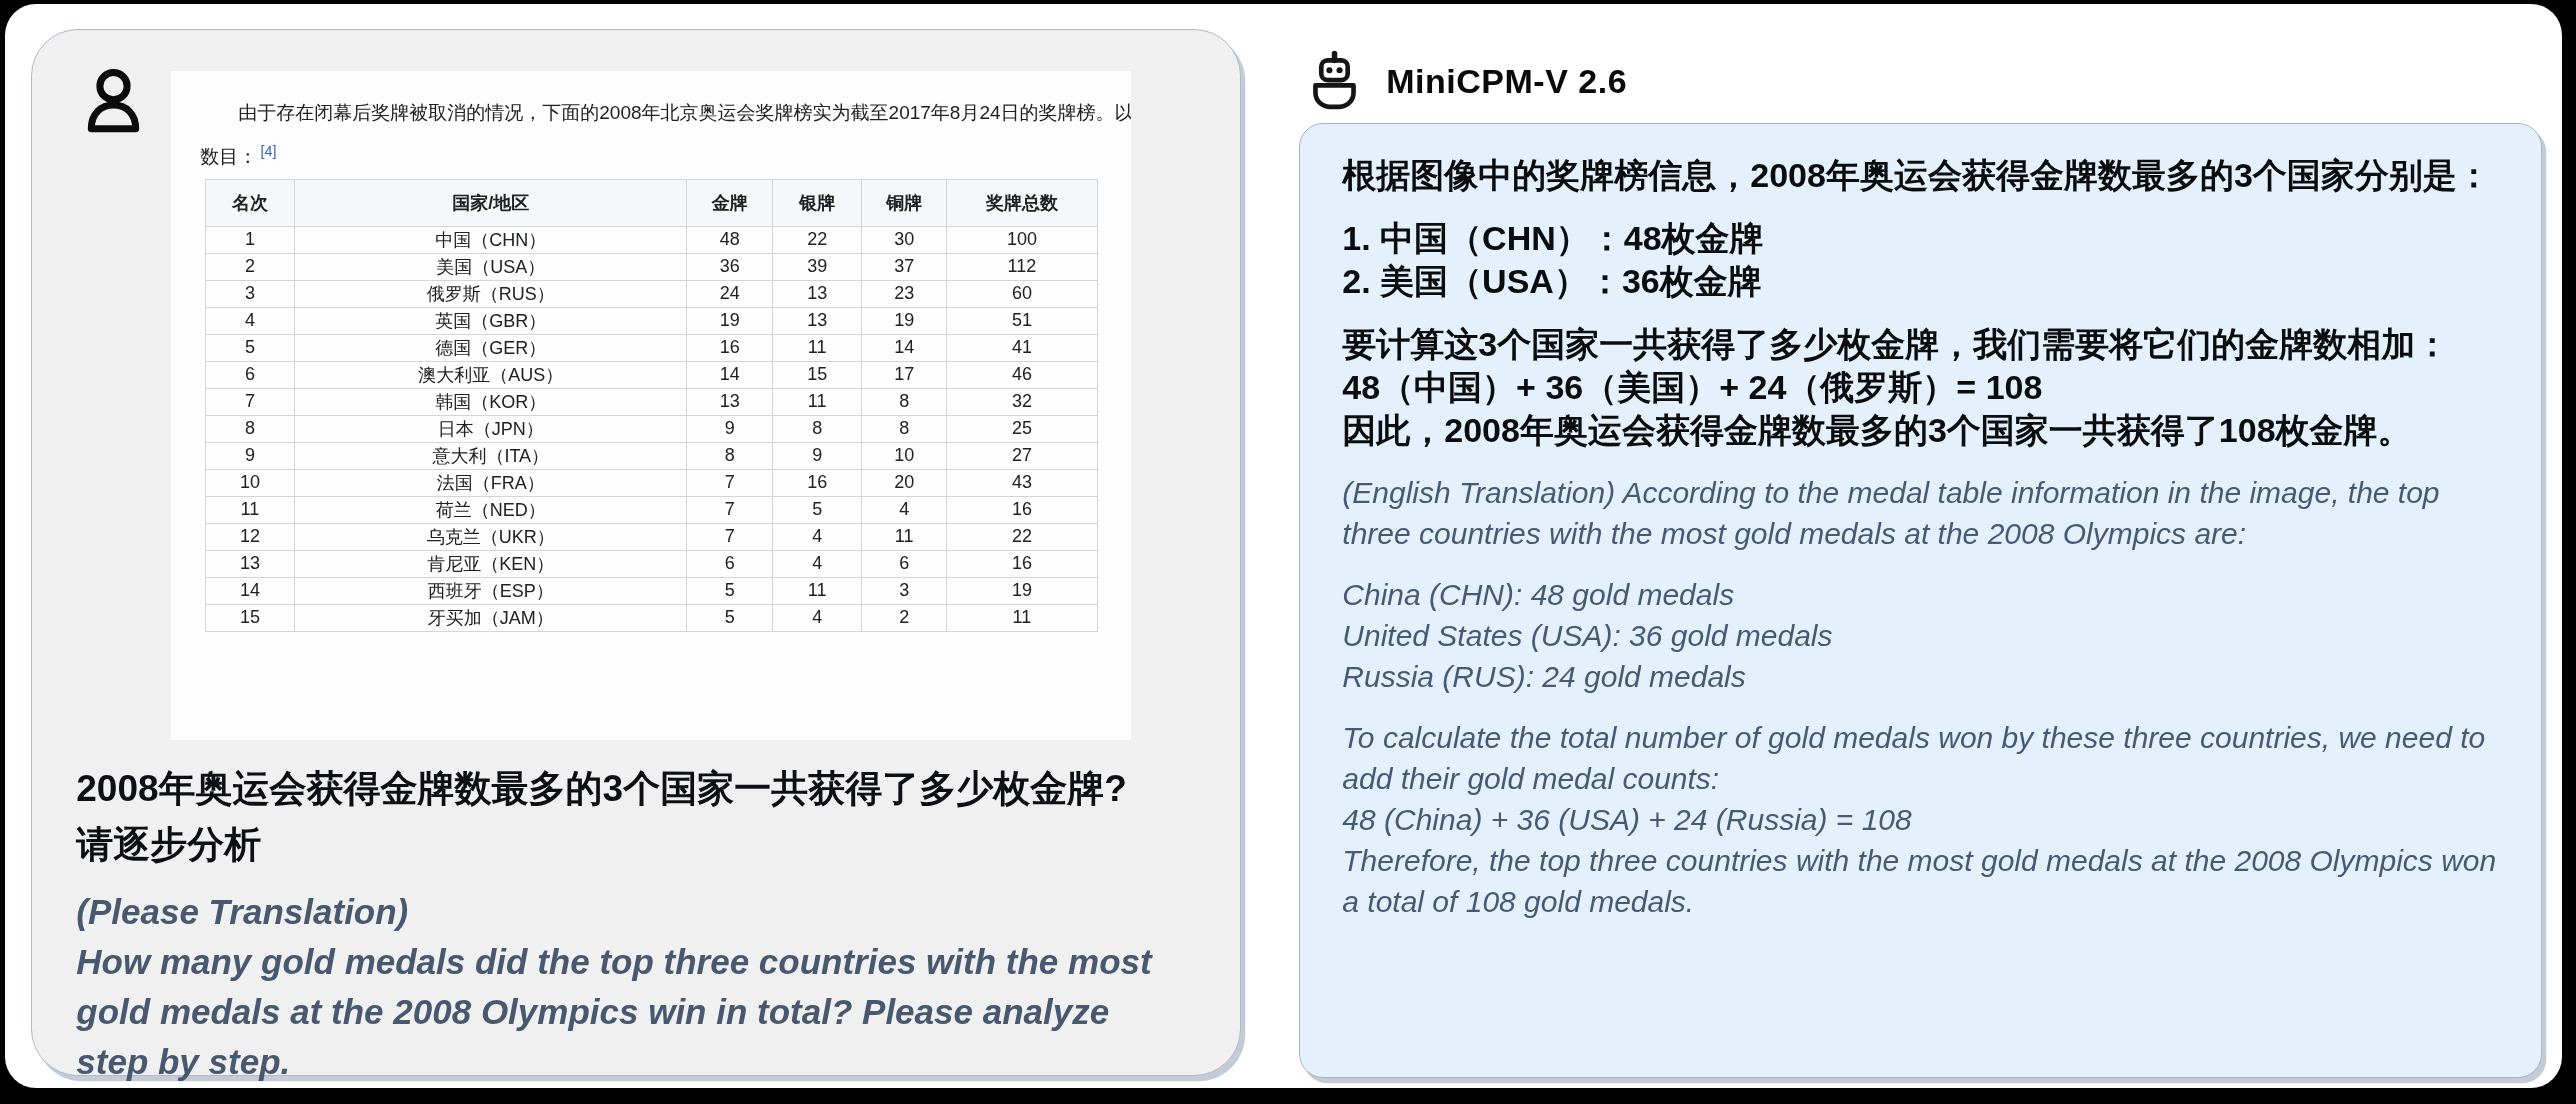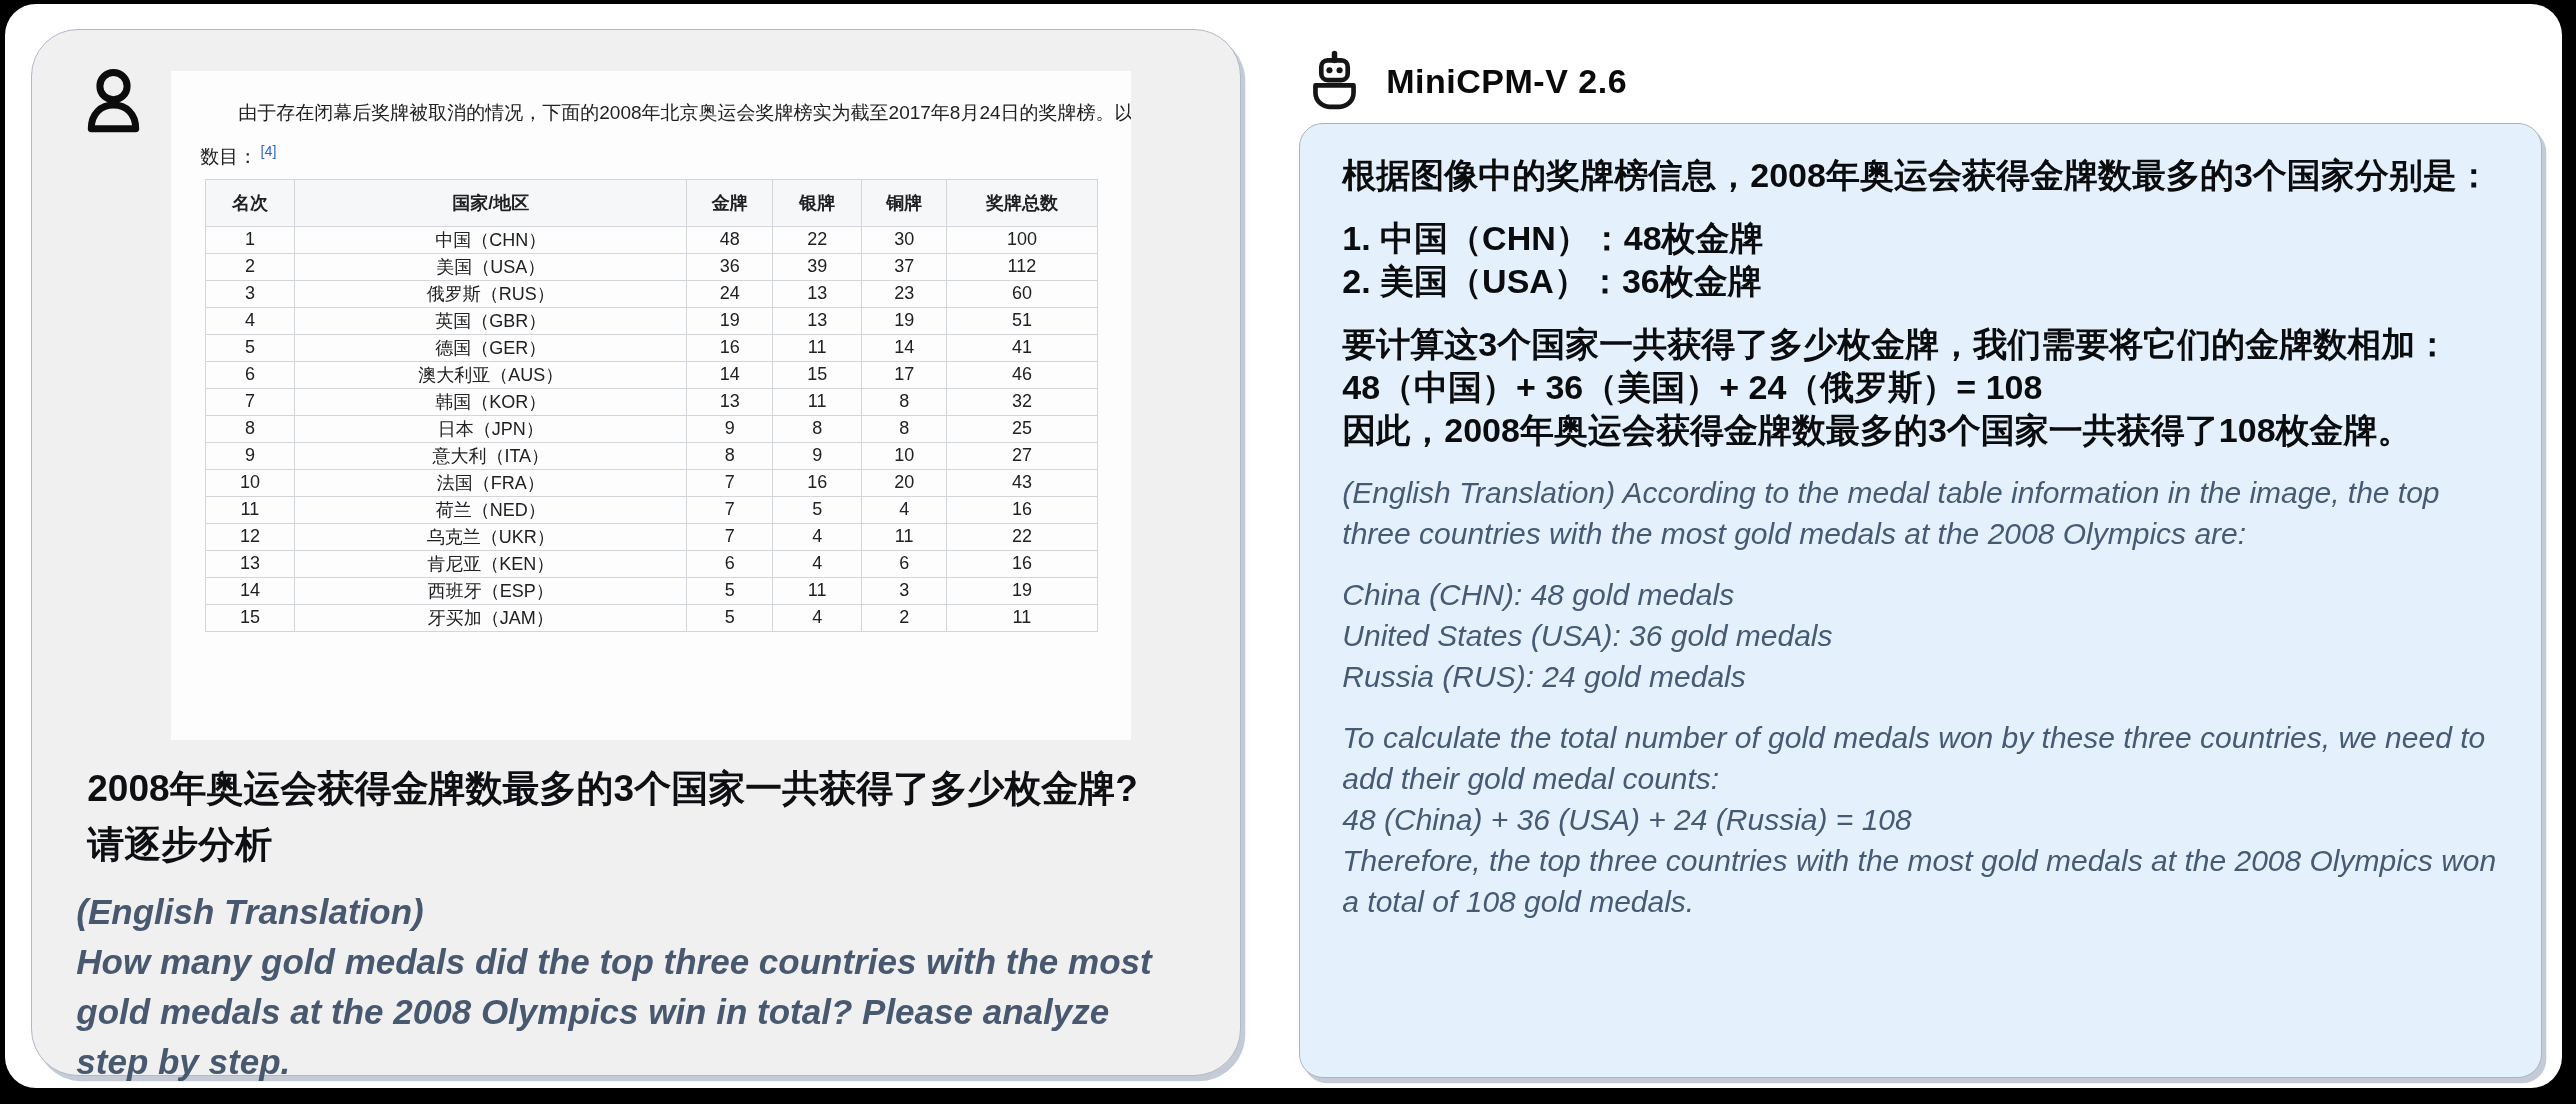--- a/index.html
+++ b/index.html
@@ -42,21 +42,21 @@
     font-size:18px;color:#202122;table-layout:fixed;
   }
   table.medals th,table.medals td{
     border:1.1px solid #d2d5da;text-align:center;padding:0;
     overflow:hidden;white-space:nowrap;
   }
   table.medals th{background:#f6f7f8;font-weight:700;height:46px;}
   table.medals td{height:26px;background:#fdfdfd;}
 
   .question-cn{
-    position:absolute;left:55px;top:731px;width:1122px;
+    position:absolute;left:44px;top:731px;width:1122px;
     font-size:37px;font-weight:700;color:#0e0f12;line-height:56px;
   }
   .question-cn p{margin:0;}
   .question-en{
     position:absolute;left:44px;top:857px;width:1085px;
     font-size:35px;font-weight:700;font-style:italic;color:#47586f;line-height:50px;
   }
   .question-en p{margin:0;}
 
   
@@ -245,21 +245,21 @@
           </tbody>
       </table>
     </div>
 
     <div class="question-cn">
       <p>2008年奥运会获得金牌数最多的3个国家一共获得了多少枚金牌?</p>
       <p>请逐步分析</p>
     </div>
 
     <div class="question-en">
-      <p>(English Translation)</p>
+      <p>(Please Translation)</p>
       <p>How many gold medals did the top three countries with the most gold medals at the 2008 Olympics win in total? Please analyze step by step.</p>
     </div>
   </div>
 
   <div class="model-header">
     <div class="robot-icon">
       <svg viewBox="0 0 52 58" fill="none" xmlns="http://www.w3.org/2000/svg">
         <line x1="26" y1="3" x2="26" y2="9.5" stroke="#151515" stroke-width="5.2" stroke-linecap="round"></line>
         <rect x="13.5" y="9.5" width="25" height="18.6" rx="6" stroke="#151515" stroke-width="4.4"></rect>
         <circle cx="21.2" cy="18.8" r="2.9" fill="#151515"></circle>

